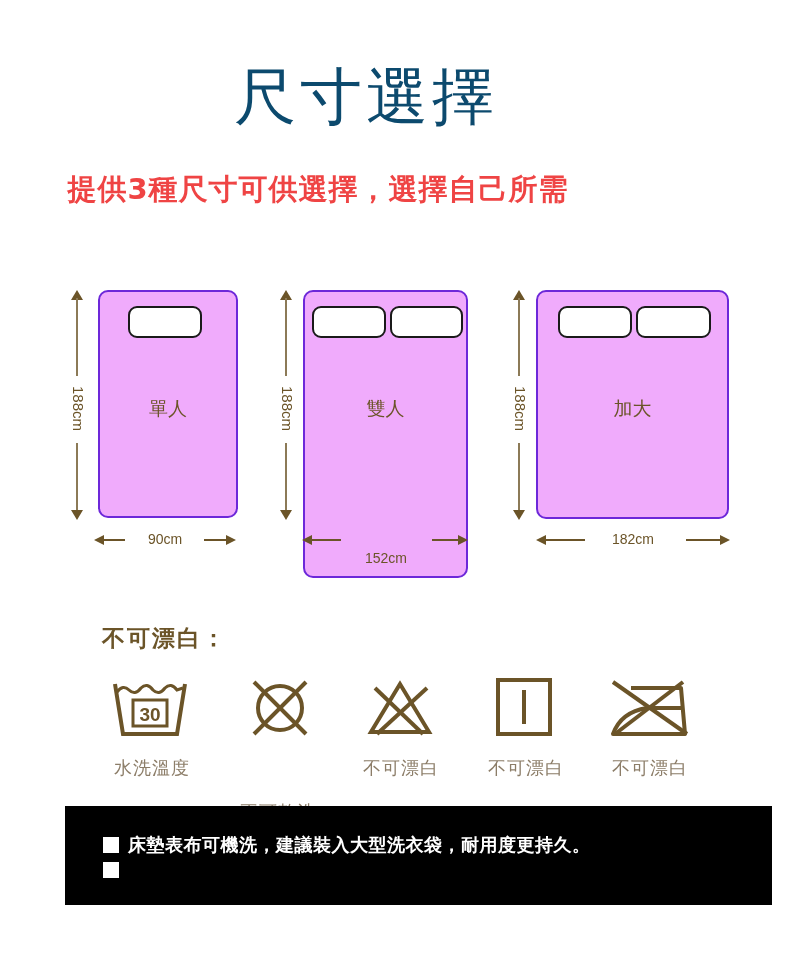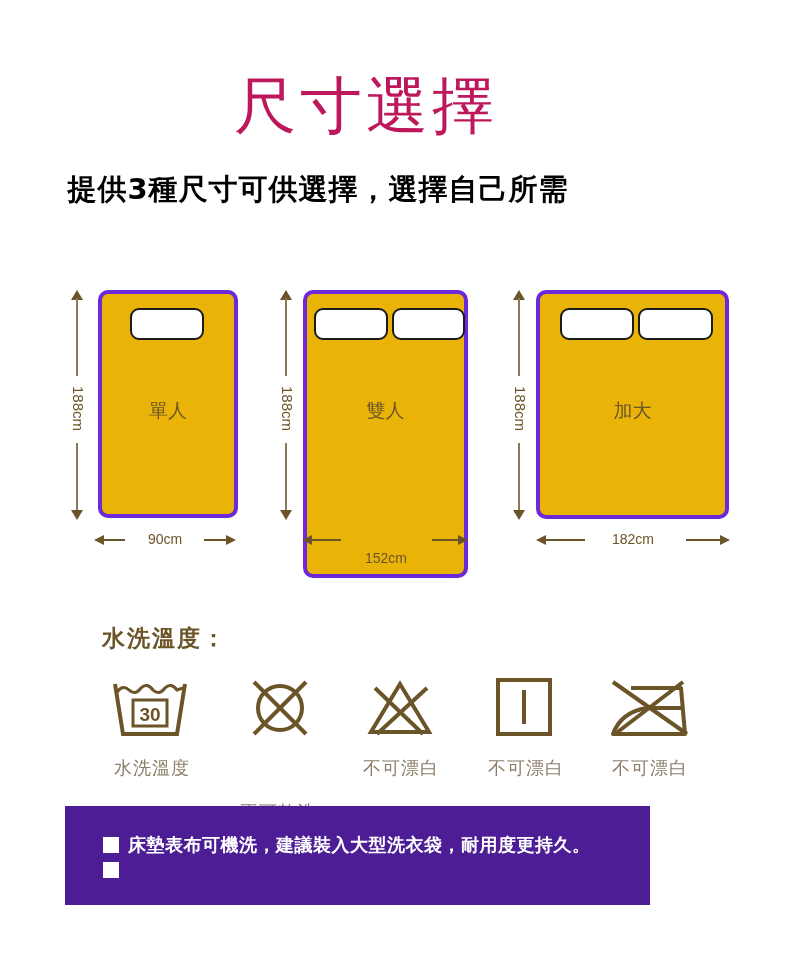--- a/index.html
+++ b/index.html
@@ -1,28 +1,28 @@
 <!DOCTYPE html>
 <html><head>
 <meta charset="utf-8">
 <style>
   * { box-sizing: border-box; margin: 0; padding: 0; }
   html, body { width: 800px; height: 960px; background: #ffffff; overflow: hidden; }
   body { position: relative; font-family: "DejaVu Sans", "Liberation Sans", sans-serif; }
   .abs { position: absolute; }
   .title {
     left: 0; width: 732px; top: 55px; text-align: center;
-    font-size: 62px; color: #be185d; letter-spacing: 4px; font-weight: 500; margin-top: 9px;
+    font-size: 62px; color: #0c4a6e; letter-spacing: 4px; font-weight: 500;
   }
   .subtitle {
     left: 0; width: 636px; top: 170px; text-align: center;
-    font-size: 29px; font-weight: bold; color: #000000; letter-spacing: 1px;
+    font-size: 29px; font-weight: bold; color: #ef4444; letter-spacing: 1px;
   }
   .bed {
-    background: #eab308; border: 4px solid #6d28d9; border-radius: 10px;
+    background: #f0abfc; border: 2px solid #6d28d9; border-radius: 10px;
   }
   .pillow {
     background: #ffffff; border: 2px solid #1a1a1a; border-radius: 9px;
     position: absolute; top: 14px; height: 32px;
   }
   .bed-label {
     position: absolute; left: 0; right: 0; top: 104px; text-align: center;
     font-size: 19px; color: #6B5428; font-weight: 500;
   }
   .v-line { width: 2px; background: #8C7A57; }
@@ -51,21 +51,21 @@
     font-size: 14px; color: #6B5428; text-align: center; font-family: "Liberation Sans", sans-serif;
   }
   .wash-title {
     left: 102px; top: 623px; font-size: 23px; font-weight: bold; color: #6B5428; letter-spacing: 2px;
   }
   .care-icon { width: 90px; height: 60px; }
   .care-label {
     font-size: 18px; color: #8C7D68; text-align: center; width: 120px; letter-spacing: 1px;
   }
   .notice {
-    left: 65px; top: 806px; width: 585px; height: 99px; background: #4c1d95;
+    left: 65px; top: 806px; width: 707px; height: 99px; background: #000000;
     padding: 22px 0 0 38px;
   }
   .notice-item {
     color: #ffffff; font-size: 18px; font-weight: bold; line-height: 34px; display: flex; align-items: center;
     letter-spacing: 0.5px;
   }
   .bullet { width: 16px; height: 16px; background: #ffffff; margin-right: 9px; display: inline-block; flex: none; }
 </style>
 </head>
 <body>
@@ -122,21 +122,21 @@
     <div class="pillow" style="left:98px; width:75px;"></div>
     <div class="bed-label">加大</div>
   </div>
   <div class="abs arrow-left" style="left:536px; top:535px;"></div>
   <div class="abs h-line" style="left:545px; top:539px; width:40px;"></div>
   <div class="abs dim-h" style="left:596px; top:531px; width:74px;">182cm</div>
   <div class="abs h-line" style="left:686px; top:539px; width:34px;"></div>
   <div class="abs arrow-right" style="left:720px; top:535px;"></div>
 </div>
 
-<div class="abs wash-title">水洗溫度：</div>
+<div class="abs wash-title">不可漂白：</div>
 
 <div>
 
   <svg class="abs care-icon" style="left:105px; top:678px;" viewBox="0 0 90 60">
     <path d="M10 6 L18 56 L72 56 L80 6" fill="none" stroke="#6B5428" stroke-width="4" stroke-linejoin="miter"></path>
     <path d="M12 14 Q18 6 24 12 Q30 18 36 10 Q42 4 48 12 Q54 18 60 10 Q66 4 72 12 L78 10" fill="none" stroke="#6B5428" stroke-width="3"></path>
     <rect x="28" y="22" width="34" height="26" fill="none" stroke="#6B5428" stroke-width="3"></rect>
     <text x="45" y="43" text-anchor="middle" font-family="Liberation Sans, sans-serif" font-weight="bold" font-size="19" fill="#6B5428">30</text>
   </svg>
 

